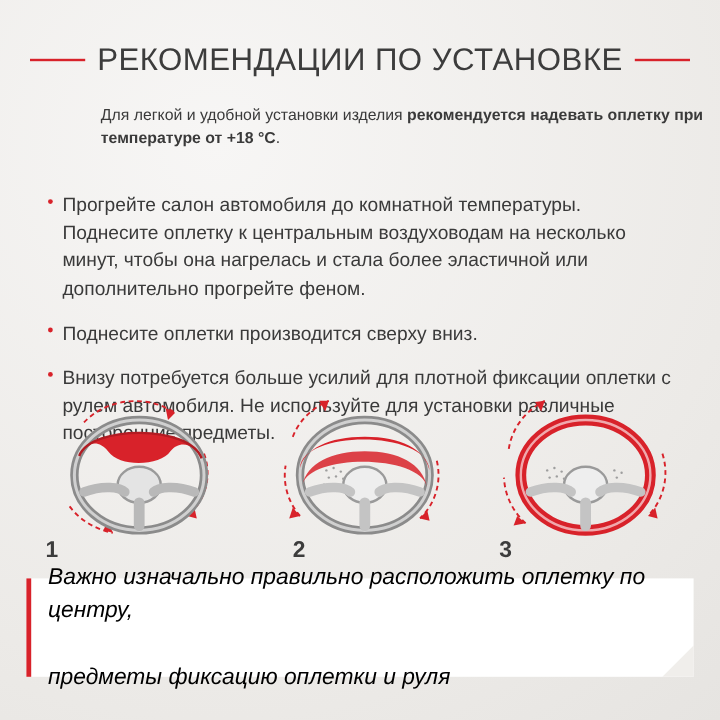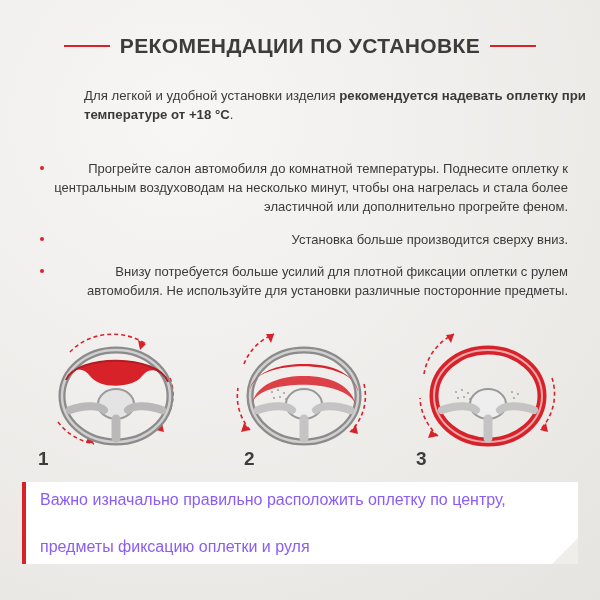--- a/index.html
+++ b/index.html
@@ -34,22 +34,22 @@
     justify-content: center;
   }
   .header .rule {
     height: 2px;
     background: #d8222a;
     flex: 0 0 auto;
   }
   .rule-left { width: 46px; margin-right: 10px; }
   .rule-right { width: 46px; margin-left: 10px; }
   .title {
-    font-size: 21px;
-    font-weight: bold;
+    font-size: 26px;
+    font-weight: normal;
     letter-spacing: 0.4px;
     color: #3c3c3c;
     white-space: nowrap;
     text-align: center;
   }
 
   
   .intro {
     position: absolute;
     top: 86px;
@@ -66,24 +66,23 @@
   .bullets {
     position: absolute;
     top: 160px;
     left: 40px;
     width: 528px;
   }
   .bullet {
     position: relative;
     padding-left: 12px;
     margin-bottom: 14px;
-    font-size: 13px;
+    font-size: 16px;
     line-height: 1.45;
     color: #3a3a3a;
-    text-align: right;
   }
   .bullet .dot {
     position: absolute;
     left: 0;
     top: 6px;
     width: 4px;
     height: 4px;
     border-radius: 50%;
     background: #d8222a;
   }
@@ -133,23 +132,24 @@
     position: absolute;
     right: 0;
     bottom: 0;
     width: 0;
     height: 0;
     border-bottom: 26px solid #f0eeeb;
     border-left: 26px solid transparent;
   }
   .callout-text {
     padding: 0 20px 0 14px;
-    font-size: 16px;
+    font-size: 19px;
     line-height: 1.45;
-    color: #8b5cf6;
+    font-style: italic;
+    color: #000000;
   }
 </style>
 </head>
 <body>
 
 <div class="page">
 
   <div class="header">
     <div class="rule rule-left"></div>
     <div class="title">РЕКОМЕНДАЦИИ ПО УСТАНОВКЕ</div>
@@ -160,21 +160,21 @@
     <span>Для легкой и удобной установки изделия </span><b>рекомендуется надевать оплетку при температуре от +18 °C</b><span>.</span><br>
   </div>
 
   <div class="bullets">
     <div class="bullet">
       <span class="dot"></span>
       <span>Прогрейте салон автомобиля до комнатной температуры. Поднесите оплетку к центральным воздуховодам на несколько минут, чтобы она нагрелась и стала более эластичной или дополнительно прогрейте феном.</span>
     </div>
     <div class="bullet">
       <span class="dot"></span>
-      <span>Установка больше производится сверху вниз.</span>
+      <span>Поднесите оплетки производится сверху вниз.</span>
     </div>
     <div class="bullet">
       <span class="dot"></span>
       <span>Внизу потребуется больше усилий для плотной фиксации оплетки с рулем автомобиля. Не используйте для установки различные посторонние предметы.</span>
     </div>
   </div>
 
   <div class="figures">
 
     <div class="figure fig1">

